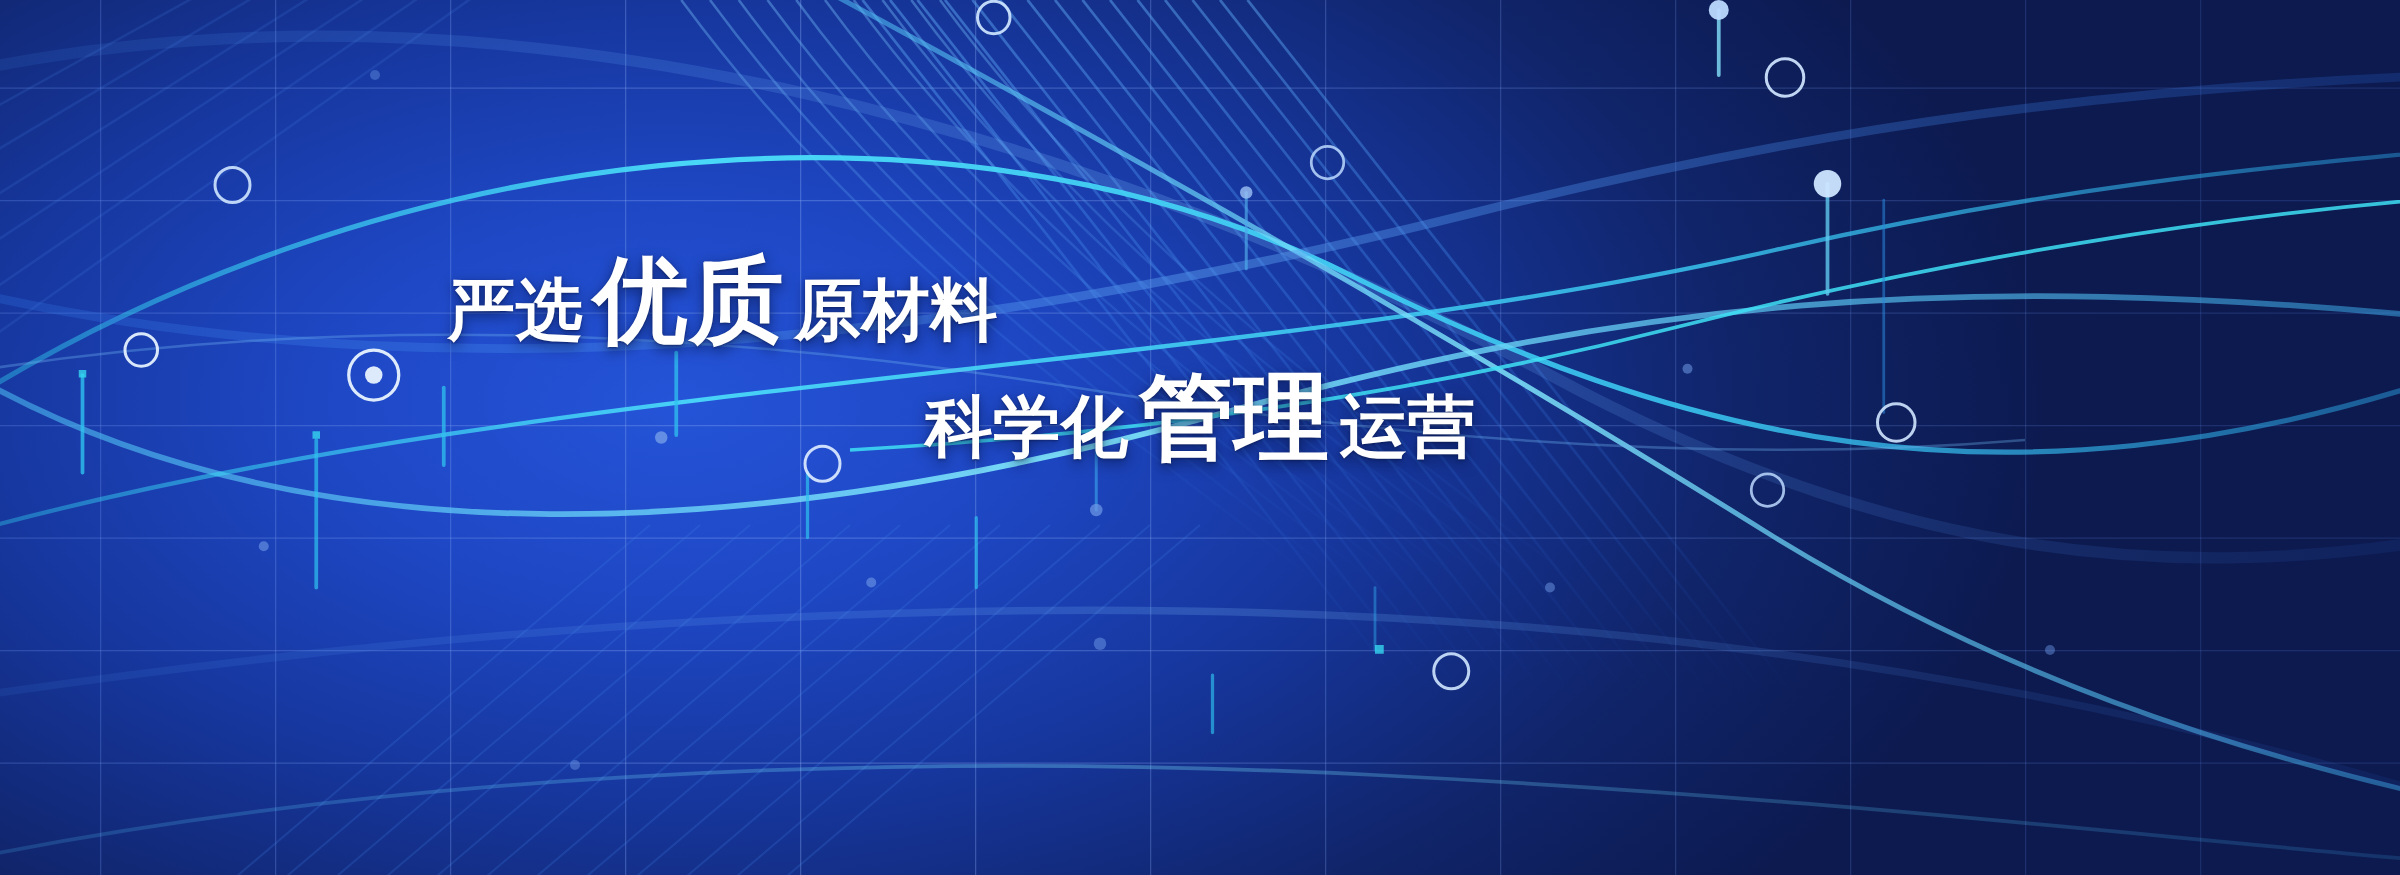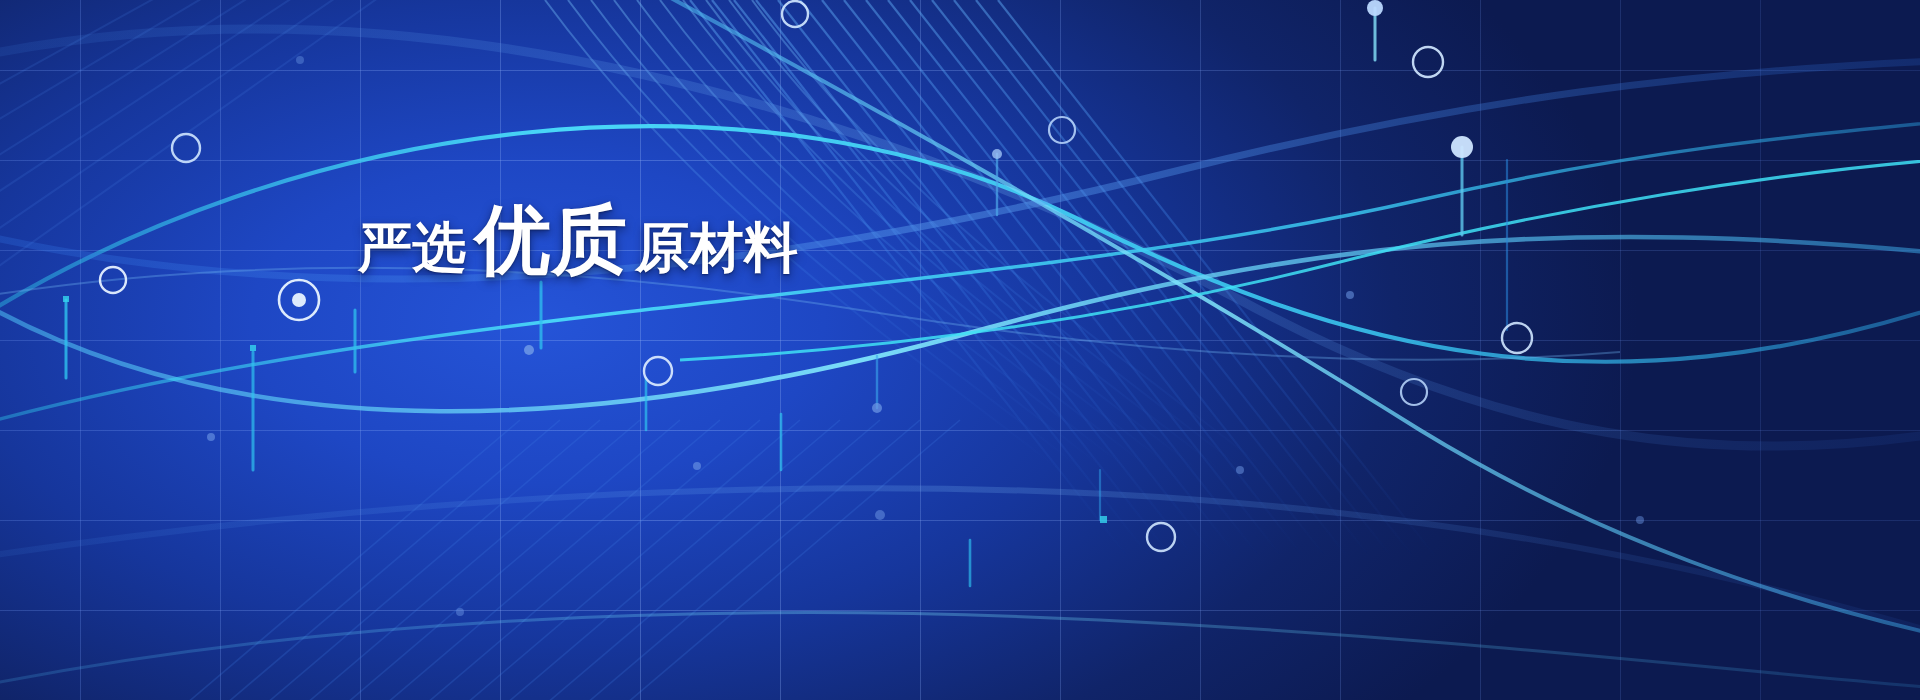--- a/index.html
+++ b/index.html
@@ -227,15 +227,18 @@
         <rect x="250" y="345" width="6" height="6" opacity=".8"></rect>
         <rect x="63" y="296" width="6" height="6" opacity=".8"></rect>
       </g>
     </svg>
   </div>
 
   <div id="headline">
     <div class="tline" id="line1">
       <span class="t-sm">严选</span><span class="gap"></span><span class="t-lg">优质</span><span class="gap"></span><span class="t-sm">原材料</span>
     </div>
+    <div class="tline" id="line2">
+      <span class="t-sm">科学化</span><span class="gap"></span><span class="t-lg">管理</span><span class="gap"></span><span class="t-sm">运营</span>
+    </div>
   </div>
 
 </div>
 
 </body></html>

